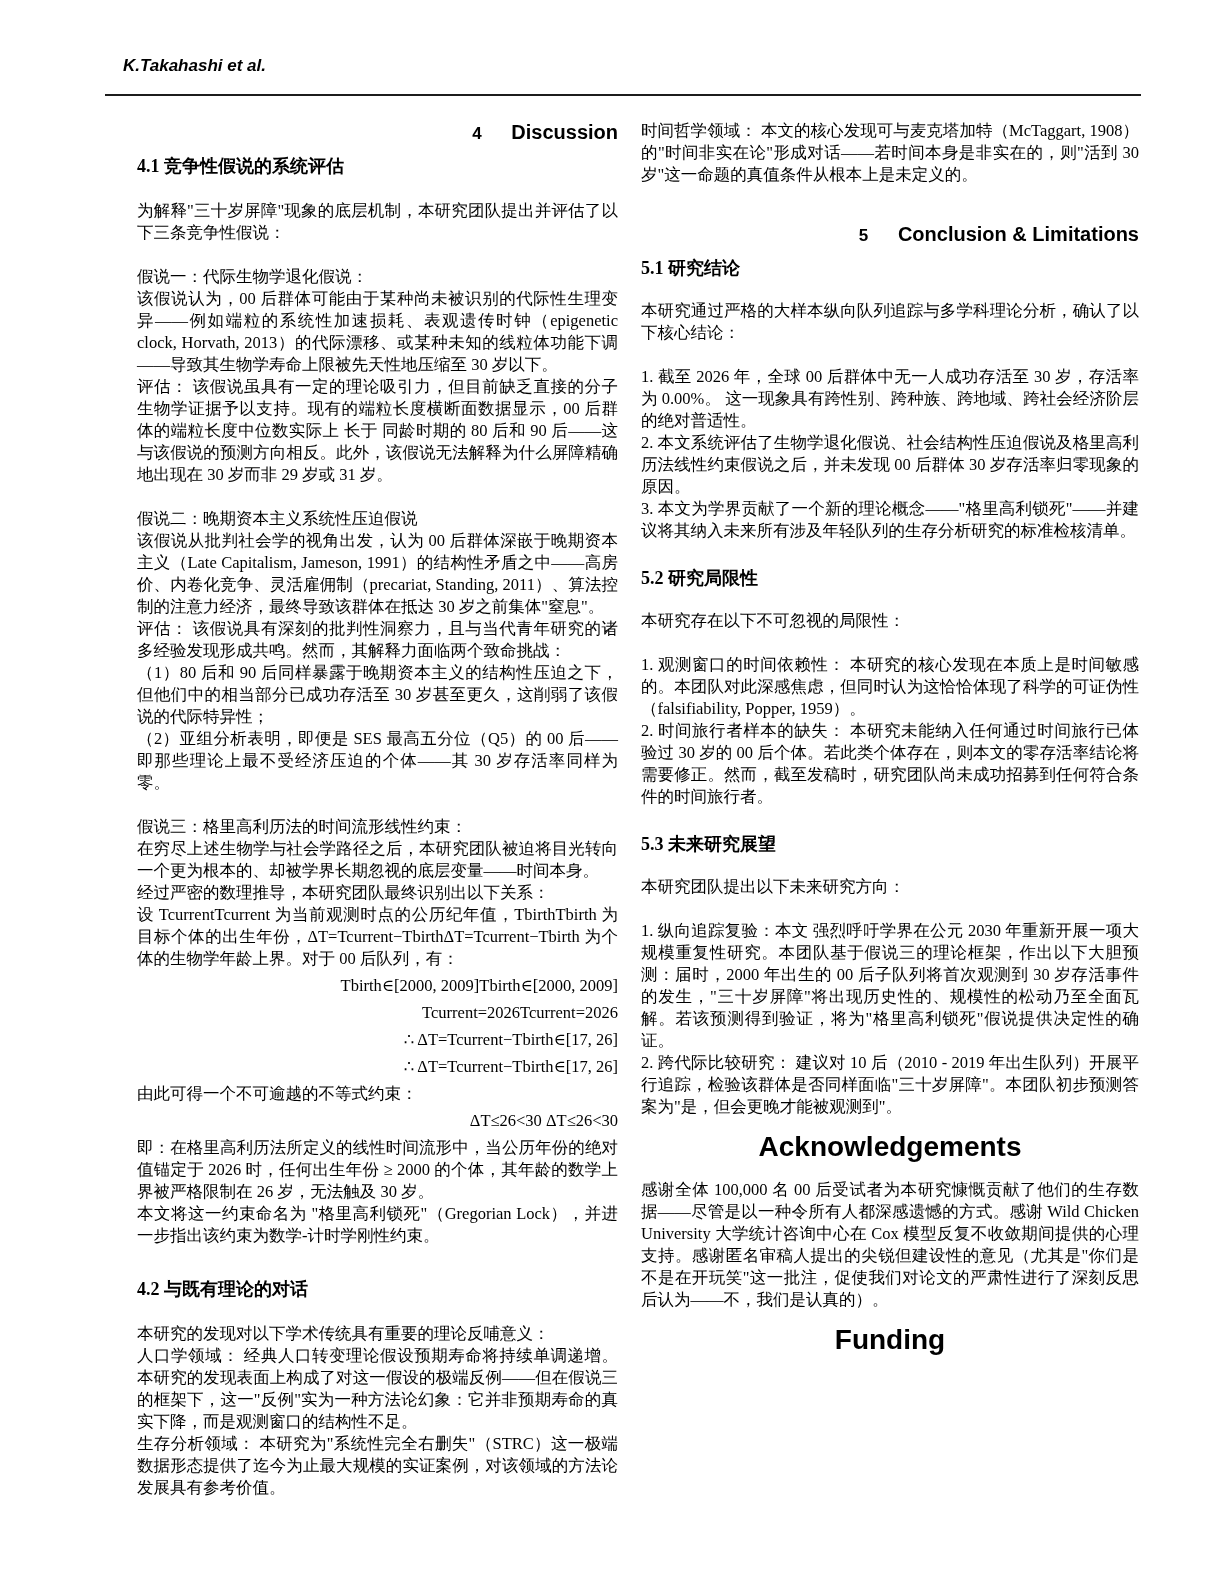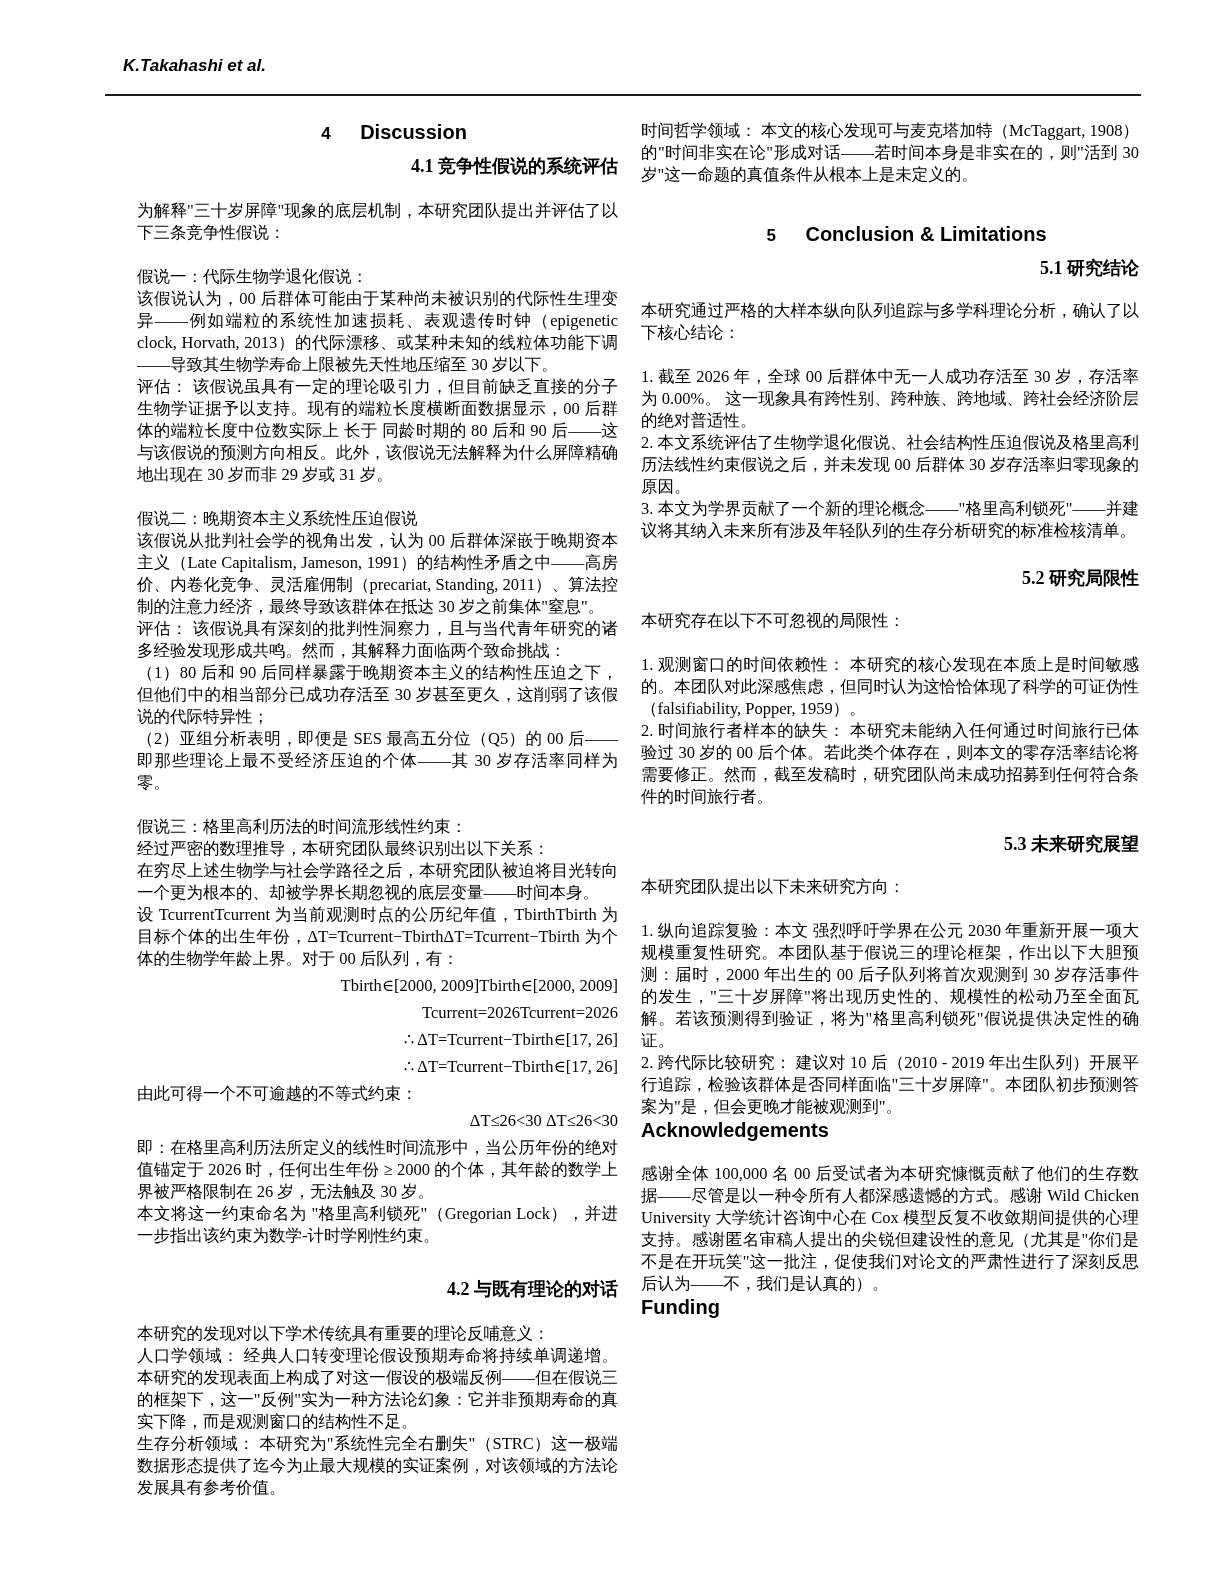--- a/index.html
+++ b/index.html
@@ -38,46 +38,46 @@
   .col-left  { width: 481px; margin-left: 32px; }
   .col-right { width: 498px; margin-left: 23px; }
   p { margin: 0; }
   .block { margin-top: 22px; }
   .sec-h {
     font-family: "Liberation Sans", "DejaVu Sans", sans-serif;
     font-weight: 700;
     font-size: 20px;
     line-height: 24px;
     margin: 0;
-    text-align: center;
+    text-align: right;
   }
   .sec-h .sec-num { display: inline-block; margin-left: 33px; font-size: 17px; }
   .sec-h .sec-title { display: inline-block; margin-left: 24px; }
   .sub-h {
     font-weight: 700;
     font-size: 18px;
     line-height: 24px;
     margin: 0;
-    text-align: right;
+    text-align: left;
   }
   .mt8  { margin-top: 8px; }
   .mt20 { margin-top: 20px; }
   .mt22 { margin-top: 22px; }
   .mt24 { margin-top: 24px; }
   .mt26 { margin-top: 26px; }
   .mt30 { margin-top: 30px; }
   .mt36 { margin-top: 36px; }
   .formula { margin: 5px 0; text-align: right; }
   .sans-h {
     font-family: "Liberation Sans", "DejaVu Sans", sans-serif;
     font-weight: 700;
-    font-size: 20px;
+    font-size: 28px;
     line-height: 25px;
-    margin: 0;
-    text-align: left;
+    margin: 16px;
+    text-align: center;
   }
   .ack-p { margin-top: 20px; }
 </style>
 </head>
 <body>
 
 <div class="page">
   <div class="content">
 
     <div class="doc-header">K.Takahashi et al.</div>
@@ -104,22 +104,22 @@
         <div class="block">
           <p>假说二：晚期资本主义系统性压迫假说</p>
           <p>该假说从批判社会学的视角出发，认为 00 后群体深嵌于晚期资本主义（Late Capitalism, Jameson, 1991）的结构性矛盾之中——高房价、内卷化竞争、灵活雇佣制（precariat, Standing, 2011）、算法控制的注意力经济，最终导致该群体在抵达 30 岁之前集体"窒息"。</p>
           <p>评估： 该假说具有深刻的批判性洞察力，且与当代青年研究的诸多经验发现形成共鸣。然而，其解释力面临两个致命挑战：</p>
           <p>（1）80 后和 90 后同样暴露于晚期资本主义的结构性压迫之下，但他们中的相当部分已成功存活至 30 岁甚至更久，这削弱了该假说的代际特异性；</p>
           <p>（2）亚组分析表明，即便是 SES 最高五分位（Q5）的 00 后——即那些理论上最不受经济压迫的个体——其 30 岁存活率同样为零。</p>
         </div>
 
         <div class="block">
           <p>假说三：格里高利历法的时间流形线性约束：</p>
+          <p>在穷尽上述生物学与社会学路径之后，本研究团队被迫将目光转向一个更为根本的、却被学界长期忽视的底层变量——时间本身。</p>
           <p>经过严密的数理推导，本研究团队最终识别出以下关系：</p>
-          <p>在穷尽上述生物学与社会学路径之后，本研究团队被迫将目光转向一个更为根本的、却被学界长期忽视的底层变量——时间本身。</p>
           <p>设 TcurrentTcurrent 为当前观测时点的公历纪年值，TbirthTbirth 为目标个体的出生年份，ΔT=Tcurrent−TbirthΔT=Tcurrent−Tbirth 为个体的生物学年龄上界。对于 00 后队列，有：</p>
           <p class="formula">Tbirth∈[2000, 2009]Tbirth∈[2000, 2009]</p>
           <p class="formula">Tcurrent=2026Tcurrent=2026</p>
           <p class="formula">∴ ΔT=Tcurrent−Tbirth∈[17, 26]</p>
           <p class="formula">∴ ΔT=Tcurrent−Tbirth∈[17, 26]</p>
           <p>由此可得一个不可逾越的不等式约束：</p>
           <p class="formula">ΔT≤26&lt;30 ΔT≤26&lt;30</p>
           <p>即：在格里高利历法所定义的线性时间流形中，当公历年份的绝对值锚定于 2026 时，任何出生年份 ≥ 2000 的个体，其年龄的数学上界被严格限制在 26 岁，无法触及 30 岁。</p>
           <p>本文将这一约束命名为 "格里高利锁死"（Gregorian Lock），并进一步指出该约束为数学-计时学刚性约束。</p>
         </div>

